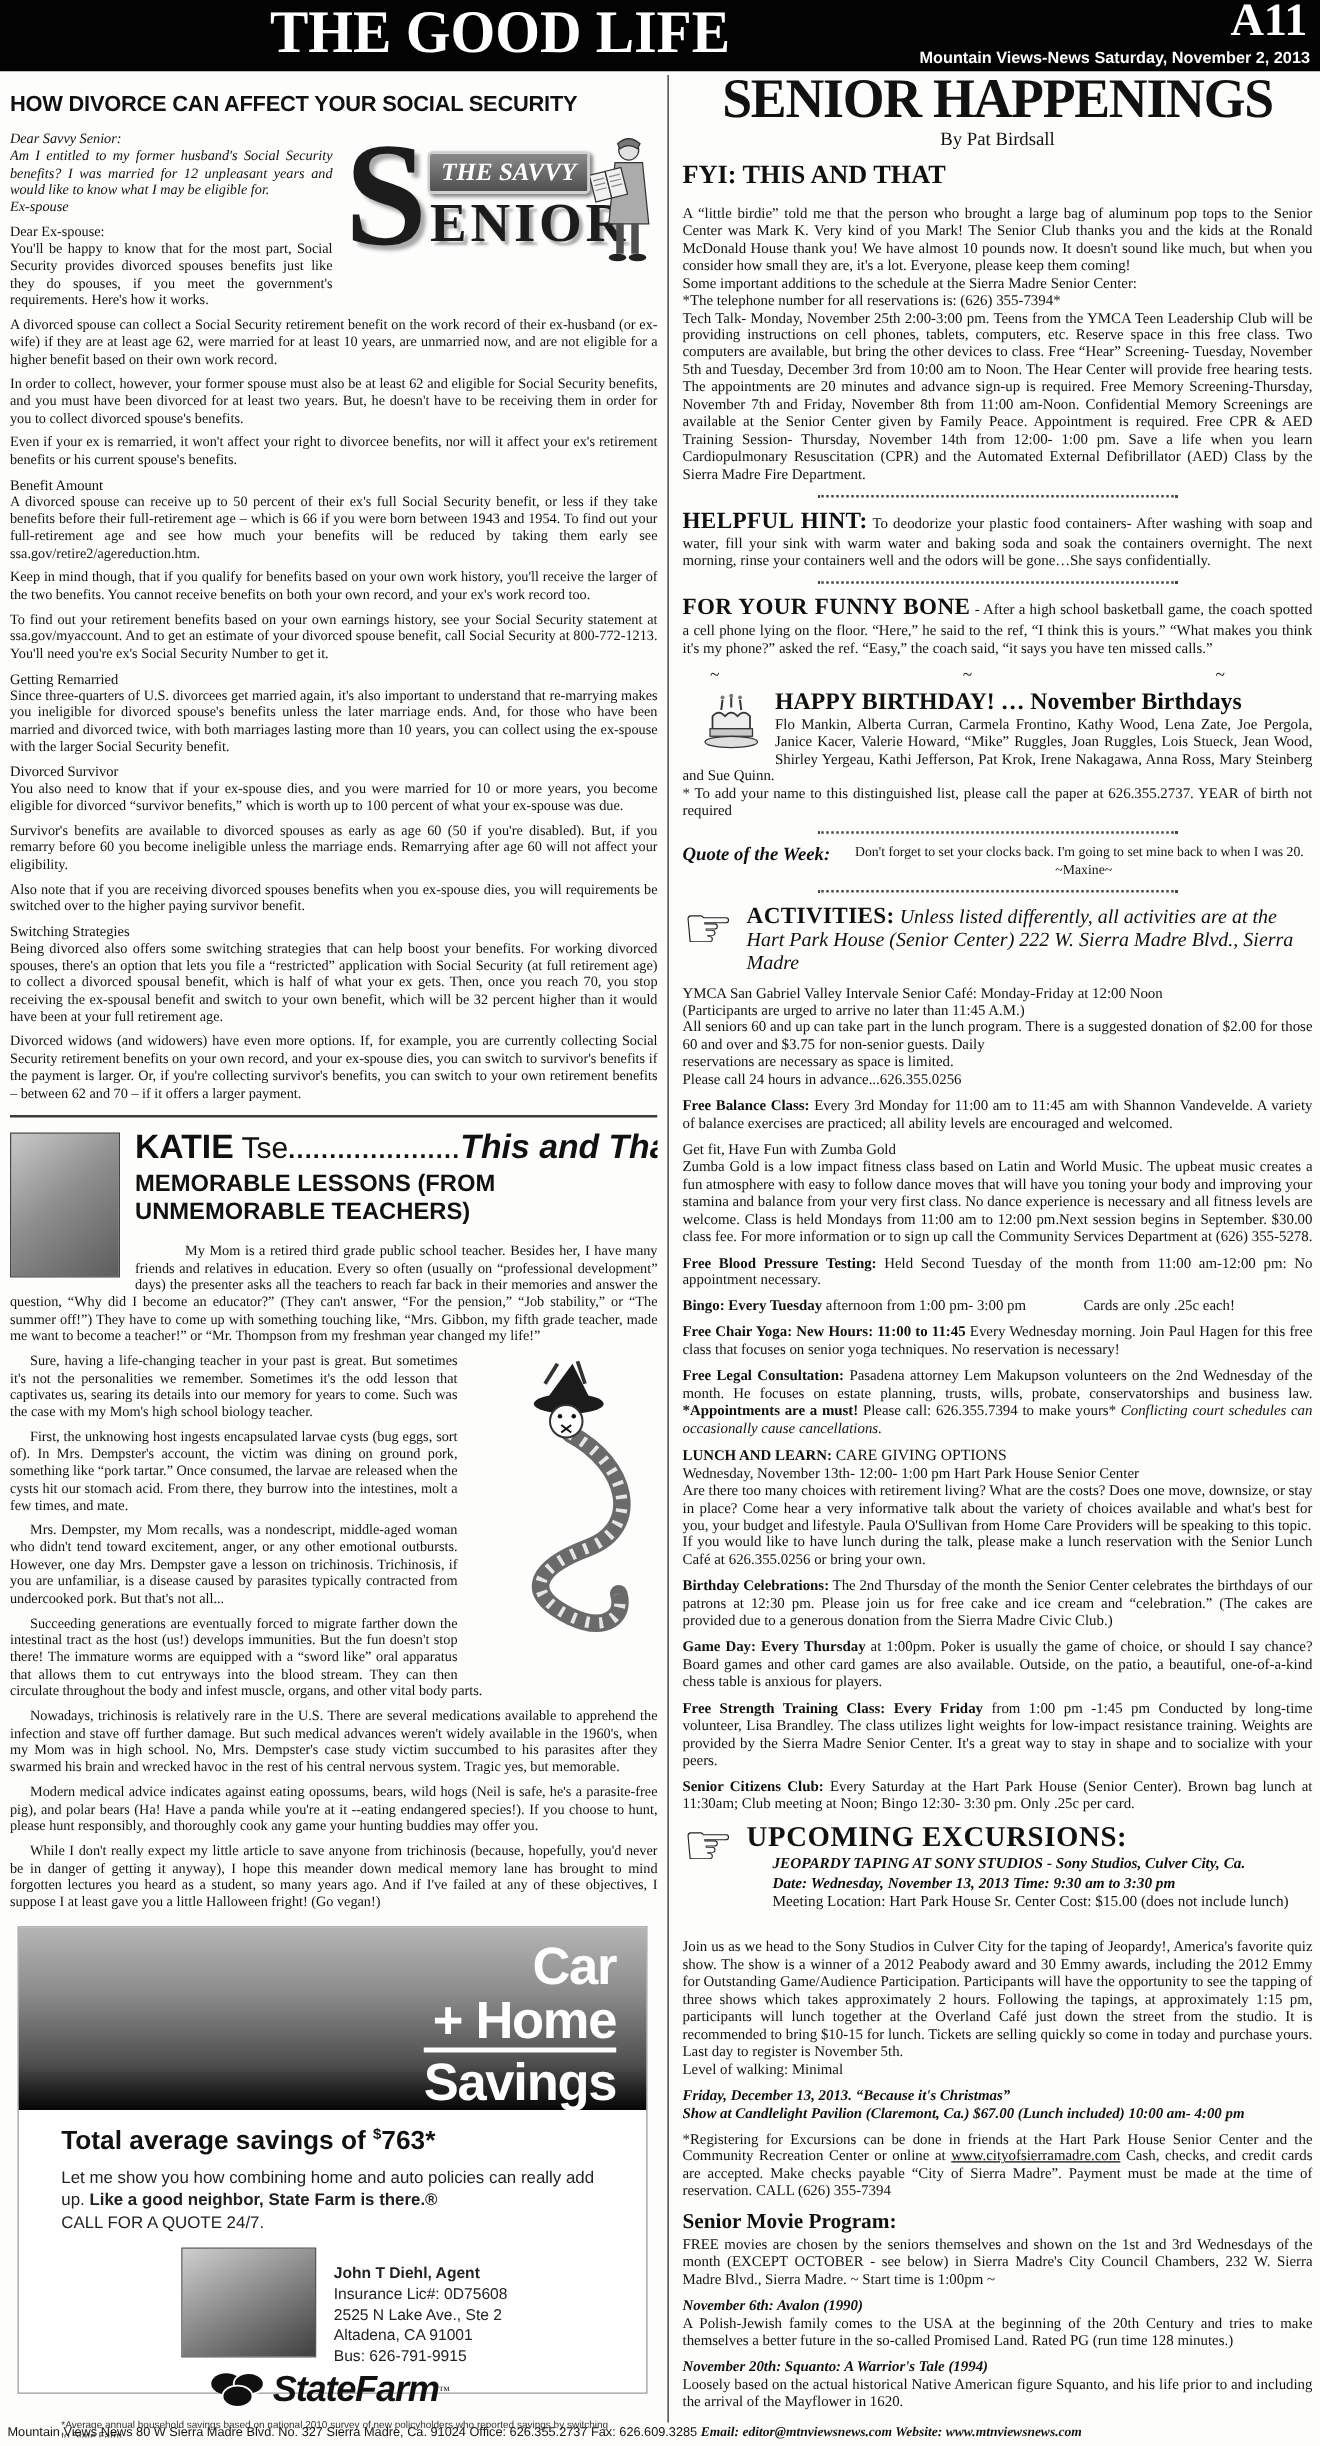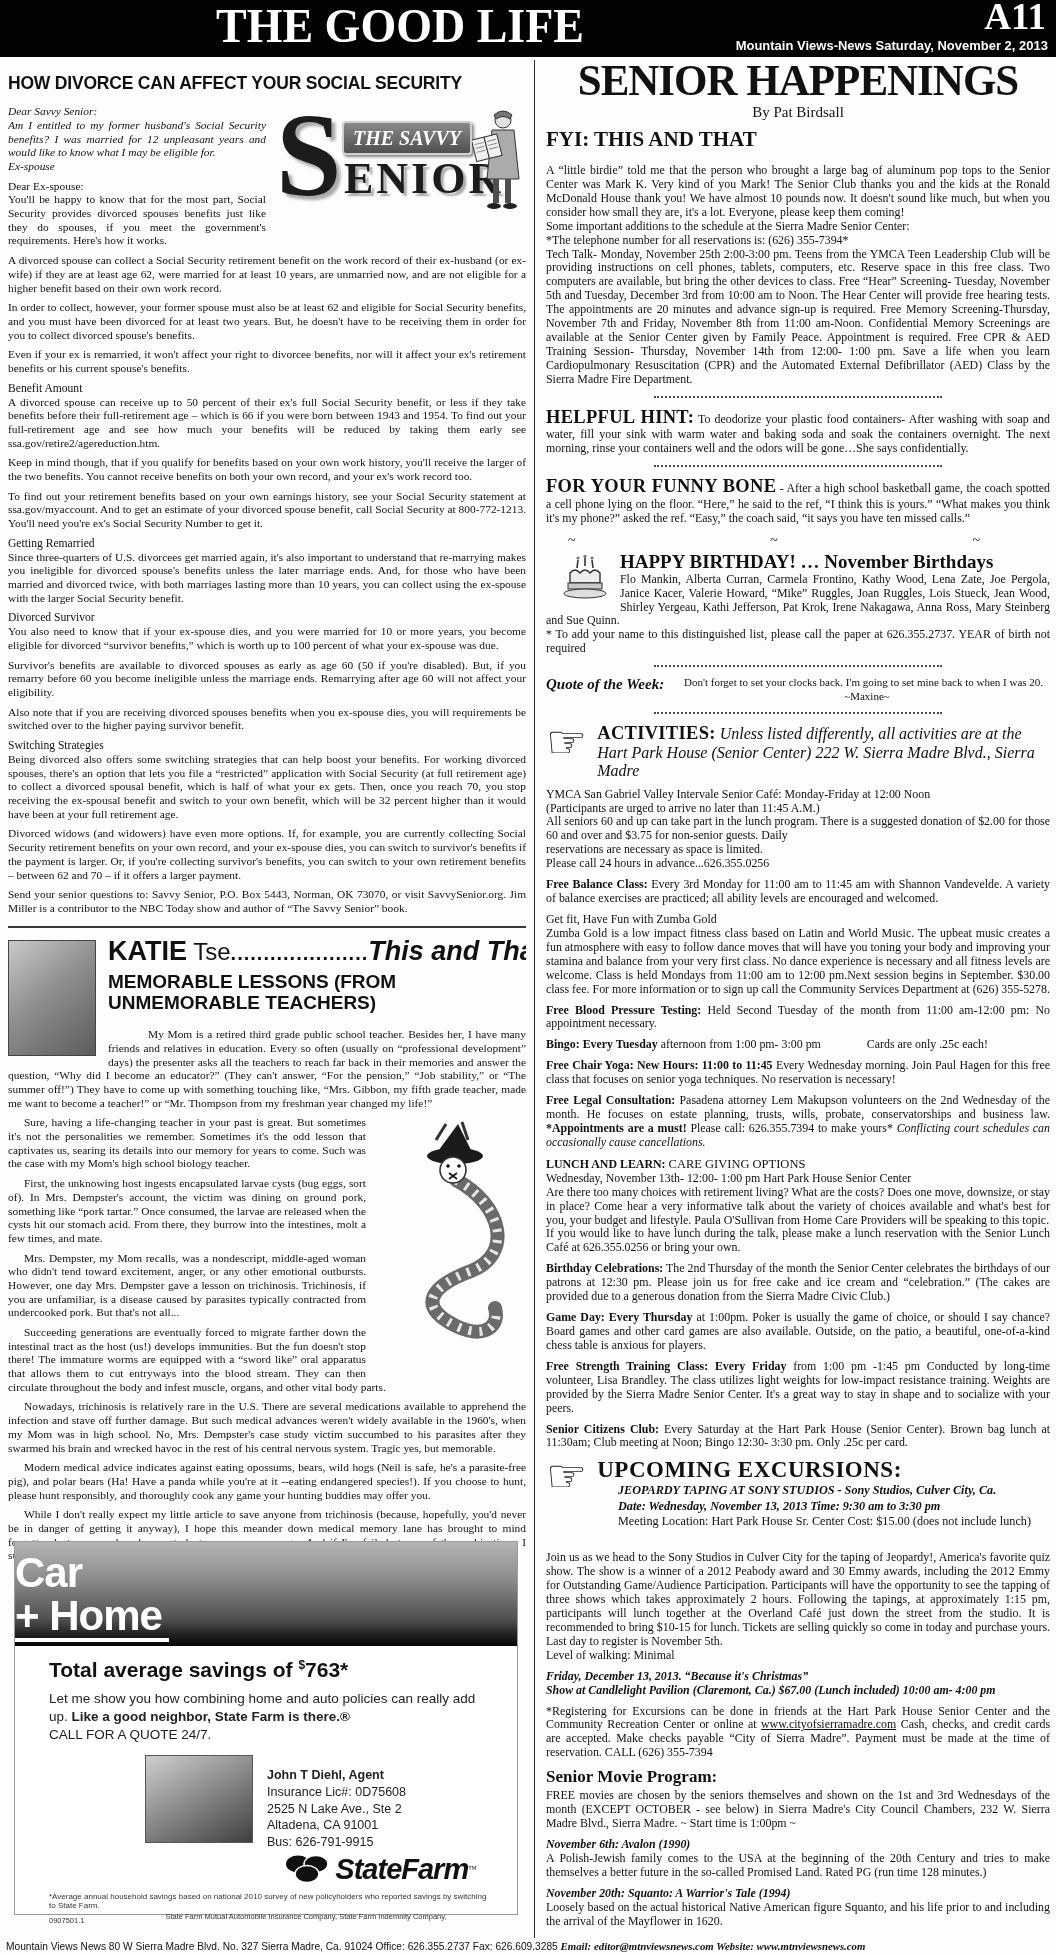--- a/index.html
+++ b/index.html
@@ -40,32 +40,32 @@
   .k-name{font-weight:bold;font-size:27px}
   .k-tse{font-size:24px}
   .k-dots{font-weight:bold;font-size:20px;letter-spacing:1px}
   .k-tail{font-weight:bold;font-style:italic;font-size:27px}
   .k-sub{font:bold 19px/1.15 "Liberation Sans",sans-serif;margin:4px 0 14px}
   .kp{text-indent:16px}
   .k1{text-indent:40px}
   .worm{float:right;margin:4px 0 4px 10px}
 
   .sf-ad{position:absolute;left:6px;top:1473px;width:502px;height:372px;border:1px solid #9a9a9a;background:#fff}
-  .sf-top{height:104px;background:linear-gradient(180deg,#b5b5b5 0%,#8d8d8d 35%,#4e4e4e 75%,#252525 88%,#050505 100%);
-          text-align:left;padding:10px 24px 0 0;box-sizing:border-box}
+  .sf-top{height:146px;background:linear-gradient(180deg,#b5b5b5 0%,#8d8d8d 35%,#4e4e4e 75%,#252525 88%,#050505 100%);
+          text-align:right;padding:10px 24px 0 0;box-sizing:border-box}
   .sf-top div{color:#fff;font:bold 42px/1.02 "Liberation Sans",sans-serif;letter-spacing:-1px}
   .sf-l3{display:inline-block;border-top:4px solid #fff;padding-top:3px}
   .sf-body{padding:12px 24px 0 34px}
   .sf-title{margin:0 0 8px;font:bold 21px "Liberation Sans",sans-serif}
   .sf-title sup{font-size:12px}
   .sf-text{margin:0;font:13.5px/1.32 "Liberation Sans",sans-serif;color:#222}
   .sf-agent{display:flex;margin:12px 0 0 96px}
   .sf-photo{width:106px;height:86px;border:1px solid #555;background:linear-gradient(150deg,#cfcfcf,#808080 55%,#3f3f3f)}
   .sf-info{margin-left:14px;font:12.5px/1.33 "Liberation Sans",sans-serif;color:#222;padding-top:12px}
-  .sf-logo{display:flex;align-items:center;justify-content:flex-end;margin:2px 16px 0 0}
+  .sf-logo{display:flex;align-items:center;justify-content:center;margin:2px 16px 0 0}
   .sf-logotext{font:bold italic 29px "Liberation Sans",sans-serif;letter-spacing:-1px;margin-left:4px}
   .sf-tm{font-size:9px;vertical-align:top}
   .sf-disc{margin:6px 0 2px;font:8px "Liberation Sans",sans-serif;color:#333;text-align:left}
   .sf-foot{display:flex;font:7.5px/1.3 "Liberation Sans",sans-serif;color:#333}
   .sf-foot .code{width:70px;text-align:left;padding-top:4px}
   .sf-foot .cos{flex:1;text-align:center}
 
   .sh-title{margin:0;text-align:center;font:bold 43px/1 "Liberation Serif",serif;letter-spacing:-1px;transform:scaleY(1.04)}
   .sh-byline{text-align:center;font-size:15px;margin:3px 0 6px}
   .sh-fyi{font:bold 21px "Liberation Serif",serif;margin:2px 0 12px}
@@ -136,21 +136,20 @@
   <p class="p">To find out your retirement benefits based on your own earnings history, see your Social Security statement at ssa.gov/myaccount. And to get an estimate of your divorced spouse benefit, call Social Security at 800-772-1213. You'll need you're ex's Social Security Number to get it.</p>
   <p class="p hd">Getting Remarried</p>
   <p class="p">Since three-quarters of U.S. divorcees get married again, it's also important to understand that re-marrying makes you ineligible for divorced spouse's benefits unless the later marriage ends. And, for those who have been married and divorced twice, with both marriages lasting more than 10 years, you can collect using the ex-spouse with the larger Social Security benefit.</p>
   <p class="p hd">Divorced Survivor</p>
   <p class="p">You also need to know that if your ex-spouse dies, and you were married for 10 or more years, you become eligible for divorced “survivor benefits,” which is worth up to 100 percent of what your ex-spouse was due.</p>
   <p class="p">Survivor's benefits are available to divorced spouses as early as age 60 (50 if you're disabled). But, if you remarry before 60 you become ineligible unless the marriage ends. Remarrying after age 60 will not affect your eligibility.</p>
   <p class="p">Also note that if you are receiving divorced spouses benefits when you ex-spouse dies, you will requirements be switched over to the higher paying survivor benefit.</p>
   <p class="p hd">Switching Strategies</p>
   <p class="p">Being divorced also offers some switching strategies that can help boost your benefits. For working divorced spouses, there's an option that lets you file a “restricted” application with Social Security (at full retirement age) to collect a divorced spousal benefit, which is half of what your ex gets. Then, once you reach 70, you stop receiving the ex-spousal benefit and switch to your own benefit, which will be 32 percent higher than it would have been at your full retirement age.</p>
   <p class="p">Divorced widows (and widowers) have even more options. If, for example, you are currently collecting Social Security retirement benefits on your own record, and your ex-spouse dies, you can switch to survivor's benefits if the payment is larger. Or, if you're collecting survivor's benefits, you can switch to your own retirement benefits – between 62 and 70 – if it offers a larger payment.</p>
-  <p class="p">Send your senior questions to: Savvy Senior, P.O. Box 5443, Norman, OK 73070, or visit SavvySenior.org. Jim Miller is a contributor to the NBC Today show and author of “The Savvy Senior” book.</p>
 
   <div class="rule"></div>
 
   <div class="katie">
     <div class="k-photo"></div>
     <div class="k-head">
       <span class="k-name">KATIE</span><span class="k-tse"> Tse</span><span class="k-dots">.....................</span><span class="k-tail">This and That</span>
     </div>
     <h3 class="k-sub">MEMORABLE LESSONS (FROM UNMEMORABLE TEACHERS)</h3>
     <p class="p k1">My Mom is a retired third grade public school teacher.  Besides her, I have many friends and relatives in education.  Every so often (usually on “professional development” days) the presenter asks all the teachers to reach far back in their memories and answer the question, “Why did I become an educator?”  (They can't answer, “For the pension,” “Job stability,” or “The summer off!”)  They have to come up with something touching like, “Mrs. Gibbon, my fifth grade teacher, made me want to become a teacher!” or “Mr. Thompson from my freshman year changed my life!”</p>

